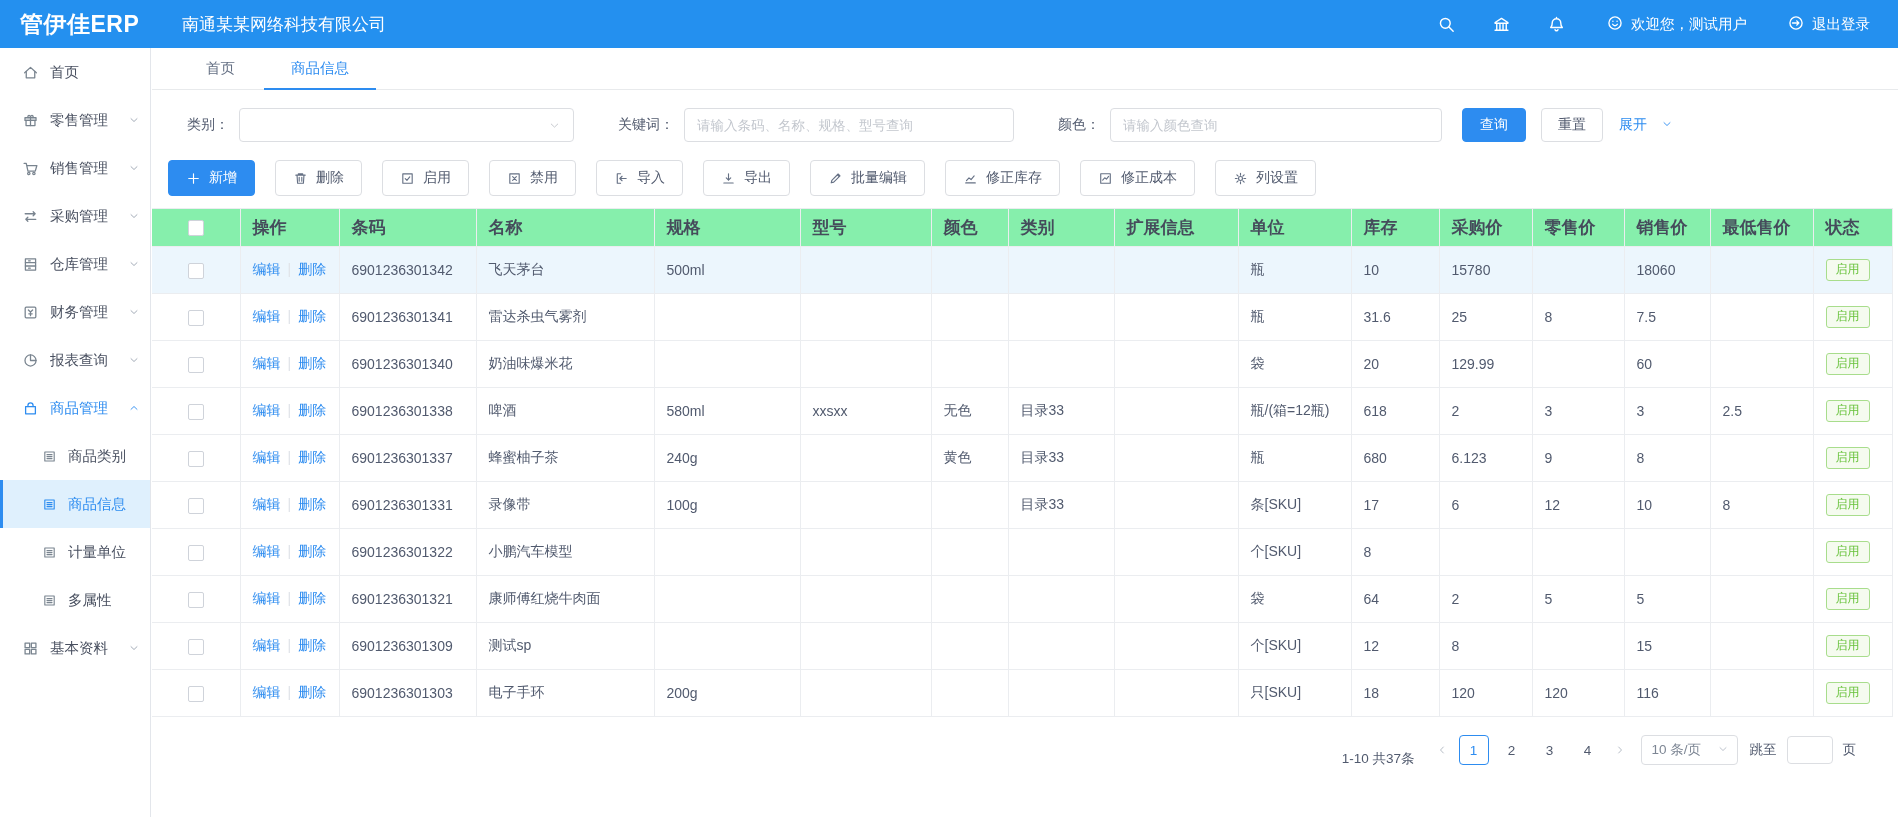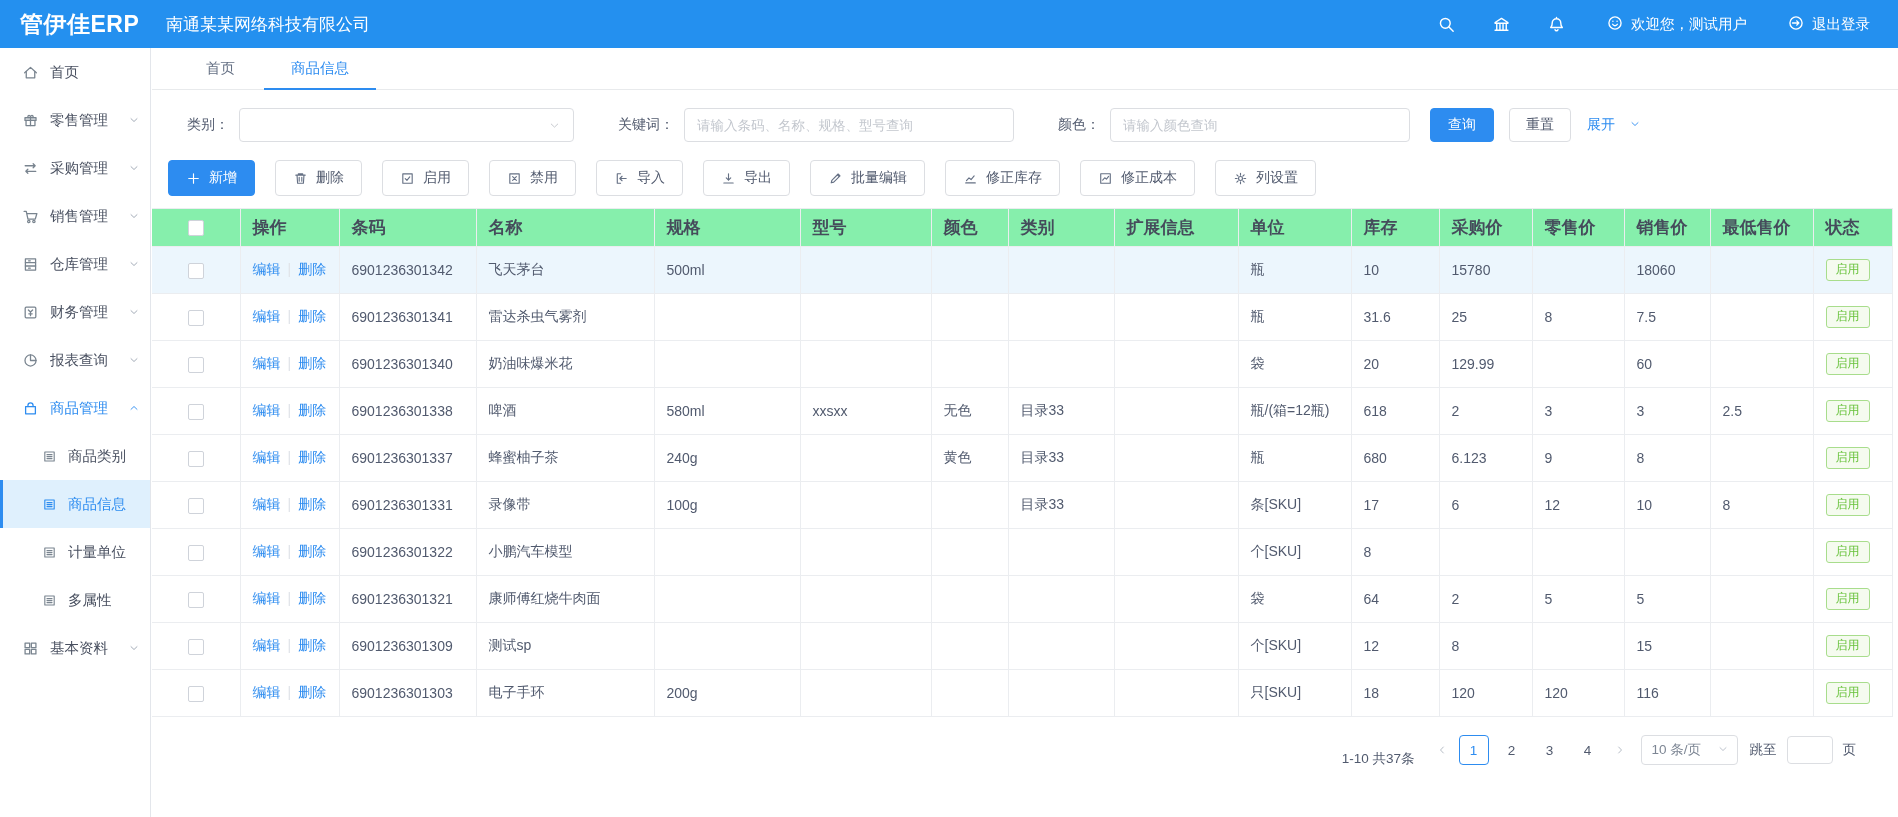--- a/index.html
+++ b/index.html
@@ -4,21 +4,21 @@
 <style>
   * { box-sizing: border-box; }
   html,body { margin:0; padding:0; }
   body {
     width:1898px; height:817px; overflow:hidden; position:relative;
     background:#fff; color:#515a6e;
     font-family:"Liberation Sans","DejaVu Sans",sans-serif; font-size:14px;
   }
   
   .app-header { position:absolute; top:0; left:0; width:100%; height:48px;
-    background:#2490ef; display:flex; align-items:center; color:#fff; z-index:10; }
+    background:#2490ef; display:flex; align-items:center; color:#fff; z-index:10;gap:16px; }
   .logo { font-size:23px; font-weight:bold; padding-left:20px; width:152px; letter-spacing:.5px; }
   .company { font-size:17px; margin-left:14px; }
   .header-right { margin-left:auto; display:flex; align-items:center; padding-right:28px; }
   .hicon { width:19px; height:19px; margin-left:36px; cursor:pointer; display:flex; align-items:center; }
   .hicon svg { width:19px; height:19px; }
   .huser { display:flex; align-items:center; gap:7px; margin-left:40px; cursor:pointer; font-size:14.5px; }
   .huser svg { width:18px; height:18px; }
   
   .sidebar { position:absolute; top:48px; left:0; width:151px; bottom:0;
     background:#fff; border-right:1px solid #e3e6eb; }
@@ -42,21 +42,21 @@
   
   .filters { display:flex; align-items:center; padding:18px 0 8px 35px; }
   .f-label { margin-right:10px; color:#515a6e; }
   .select-box { width:335px; height:34px; border:1px solid #dcdee2; border-radius:4px; background:#fff;
     display:flex; align-items:center; justify-content:flex-end; padding-right:12px; color:#c5c8ce; cursor:pointer; margin-right:44px; }
   .select-box svg { width:13px; height:13px; color:#c5c8ce; }
   .f-input { height:34px; border:1px solid #dcdee2; border-radius:4px; padding:0 12px; font-size:13.5px;
     color:#515a6e; outline:none; font-family:inherit; }
   .f-input::placeholder { color:#c3c7ce; }
   .kw-input { width:330px; margin-right:44px; }
-  .color-input { width:300px; }
+  .color-input { width:332px; }
   .btn { height:34px; border-radius:4px; font-size:14px; cursor:pointer; font-family:inherit; }
   .btn-primary { background:#2d8cf0; color:#fff; border:1px solid #2d8cf0; width:64px; margin-left:20px; }
   .btn-default { background:#fff; color:#515a6e; border:1px solid #dcdee2; width:62px; margin-left:15px; }
   .expand-link { color:#2d8cf0; margin-left:16px; display:flex; align-items:center; gap:14px; cursor:pointer; }
   .expand-link svg { width:12px; height:12px; }
   
   .toolbar { display:flex; align-items:center; gap:20px; padding:10px 0 12px 16px; }
   .tbtn { display:flex; align-items:center; gap:8px; height:36px; padding:0 17px; border:1px solid #dcdee2;
     border-radius:4px; background:#fff; font-size:14px; color:#515a6e; cursor:pointer; font-family:inherit; }
   .tbtn svg { width:15px; height:15px; color:#657084; }
@@ -146,35 +146,35 @@
           <rect x="3.8" y="7.9" width="8.4" height="4.9"></rect>
           <path d="M8 5.4v7.4M5.9 5.2C4.7 3.4 6.9 2.3 8 4.4c1.1-2.1 3.3-1 2.1.8"></path>
         </svg>
         <span>零售管理</span>
         <svg class="chev" viewBox="0 0 16 16" fill="none" stroke="currentColor" stroke-width="1.2" stroke-linecap="round" stroke-linejoin="round">
           <path d="M4 6.2 8 10l4-3.8"></path>
         </svg>
       </div>
       <div class="menu-item">
         <svg class="mi" viewBox="0 0 16 16" fill="none" stroke="currentColor" stroke-width="1.2" stroke-linecap="round" stroke-linejoin="round">
-          <path d="M3 5.4h9.4M10.5 3.5l1.9 1.9-1.9 1.9"></path>
-          <path d="M13 10.6H3.6M5.5 8.7 3.6 10.6l1.9 1.9"></path>
-        </svg>
-        <span>采购管理</span>
-        <svg class="chev" viewBox="0 0 16 16" fill="none" stroke="currentColor" stroke-width="1.2" stroke-linecap="round" stroke-linejoin="round">
-          <path d="M4 6.2 8 10l4-3.8"></path>
-        </svg>
-      </div>
-      <div class="menu-item">
-        <svg class="mi" viewBox="0 0 16 16" fill="none" stroke="currentColor" stroke-width="1.2" stroke-linecap="round" stroke-linejoin="round">
           <path d="M2 3.2h2l1.6 7.3h6.9L14 5.2H5"></path>
           <circle cx="6.4" cy="12.7" r="1.1"></circle>
           <circle cx="11.2" cy="12.7" r="1.1"></circle>
         </svg>
         <span>销售管理</span>
+        <svg class="chev" viewBox="0 0 16 16" fill="none" stroke="currentColor" stroke-width="1.2" stroke-linecap="round" stroke-linejoin="round">
+          <path d="M4 6.2 8 10l4-3.8"></path>
+        </svg>
+      </div>
+      <div class="menu-item">
+        <svg class="mi" viewBox="0 0 16 16" fill="none" stroke="currentColor" stroke-width="1.2" stroke-linecap="round" stroke-linejoin="round">
+          <path d="M3 5.4h9.4M10.5 3.5l1.9 1.9-1.9 1.9"></path>
+          <path d="M13 10.6H3.6M5.5 8.7 3.6 10.6l1.9 1.9"></path>
+        </svg>
+        <span>采购管理</span>
         <svg class="chev" viewBox="0 0 16 16" fill="none" stroke="currentColor" stroke-width="1.2" stroke-linecap="round" stroke-linejoin="round">
           <path d="M4 6.2 8 10l4-3.8"></path>
         </svg>
       </div>
       <div class="menu-item">
         <svg class="mi" viewBox="0 0 16 16" fill="none" stroke="currentColor" stroke-width="1.2" stroke-linecap="round" stroke-linejoin="round">
           <rect x="3.2" y="2.8" width="9.6" height="10.4"></rect>
           <path d="M3.2 6.2h9.6M3.2 9.4h9.6M6.2 11.5h1.6M6.2 4.5h1.6"></path>
         </svg>
         <span>仓库管理</span>

